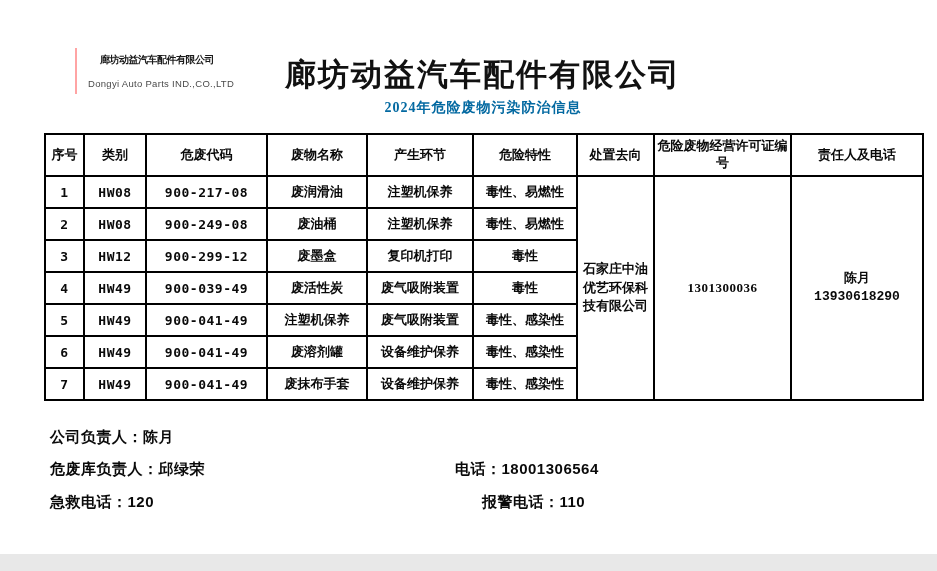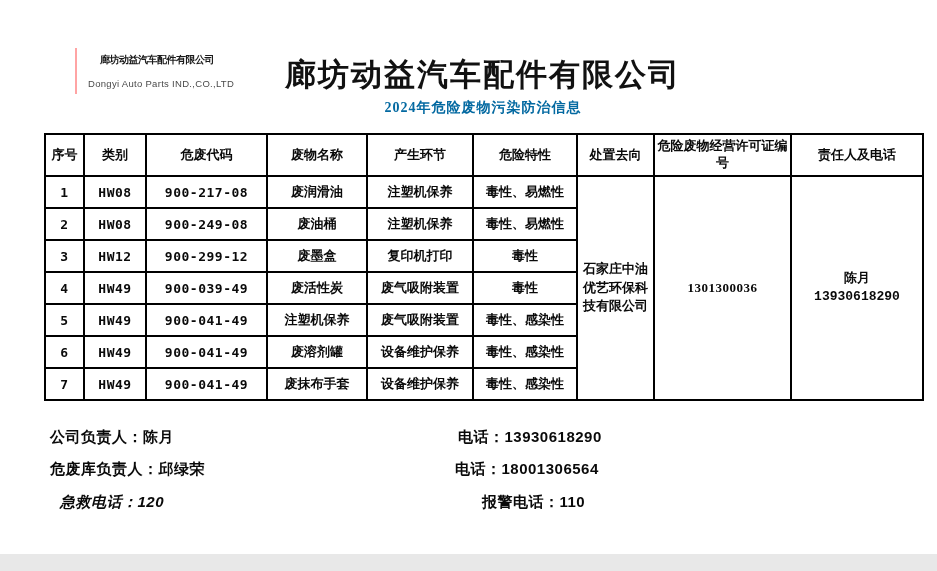--- a/index.html
+++ b/index.html
@@ -38,21 +38,21 @@
   td.license{font-family:"Liberation Serif","DejaVu Serif",serif;
     font-size:16px;letter-spacing:.5px;}
   td.responsible{font-family:Liberation Mono, monospace;
     font-size:15px;line-height:1.4;}
   td.responsible span{display:block;}
   
   .foot-row{position:absolute;font-size:15px;font-weight:bold;color:#0a0a0a;
     white-space:nowrap;letter-spacing:.5px;}
   .fl1{left:50px;top:428px;} .fr1{left:458px;top:428px;}
   .fl2{left:50px;top:460px;} .fr2{left:455px;top:460px;}
-  .fl3{left:60px;top:493px;font-style:italic;} .fr3{left:482px;top:493px;}
+  .fl3{left:50px;top:493px;} .fr3{left:482px;top:493px;}
 </style>
 </head>
 <body>
 
 <div id="page">
 
   <div class="logo-mark"></div>
   <div class="logo-cn">廊坊动益汽车配件有限公司</div>
   <div class="logo-en">Dongyi Auto Parts IND.,CO.,LTD</div>
 
@@ -144,19 +144,18 @@
       <td class="mono">HW49</td>
       <td class="mono">900-041-49</td>
       <td>废抹布手套</td>
       <td>设备维护保养</td>
       <td>毒性、感染性</td>
     </tr>
   </tbody>
     </table>
 
   <div class="foot-row fl1">公司负责人：陈月</div>
-  <div class="foot-row fr1">电话：13930618290</div>
   <div class="foot-row fl2">危废库负责人：邱绿荣</div>
   <div class="foot-row fr2">电话：18001306564</div>
   <div class="foot-row fl3">急救电话：120</div>
   <div class="foot-row fr3">报警电话：110</div>
 
 </div>
 
 </body></html>

